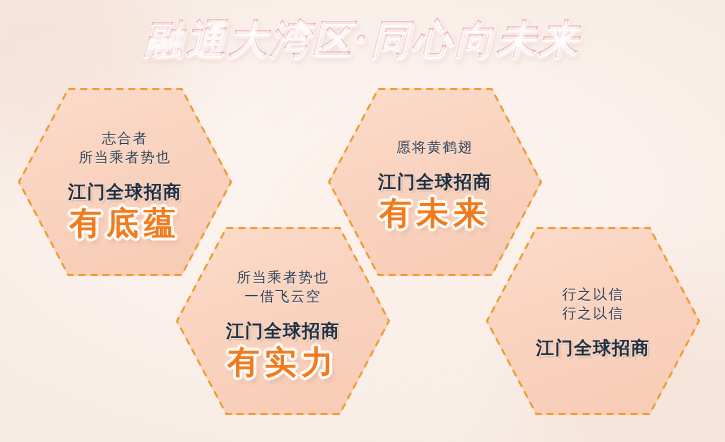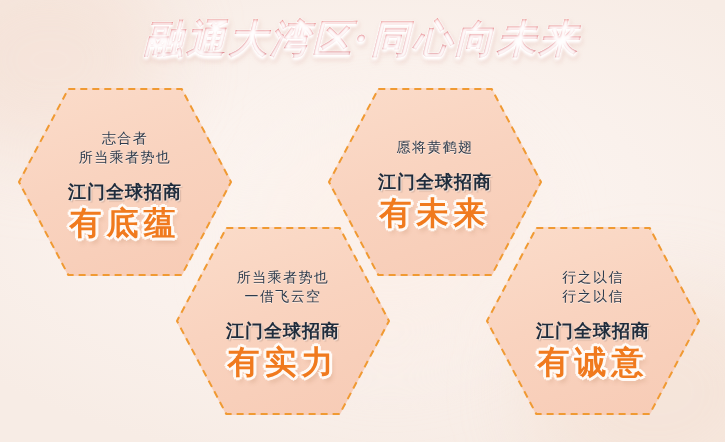--- a/index.html
+++ b/index.html
@@ -216,17 +216,16 @@
 
   <div class="hex" id="hex-4" style="left:486px; top:227px; width:214px; height:188px;">
     <div class="hex-fill"></div>
     <svg class="hex-stroke" viewBox="0 0 214 188" preserveAspectRatio="none">
       <polygon points="50.3,1 163.7,1 213,94 163.7,187 50.3,187 1,94" vector-effect="non-scaling-stroke"></polygon>
     </svg>
     <div class="hex-content">
       <div class="poem">行之以信</div>
       <div class="poem">行之以信</div>
       <div class="brand">江门全球招商</div>
-      <div class="accent">有诚意</div>
     </div>
   </div>
 
 </div>
 
 </body></html>

